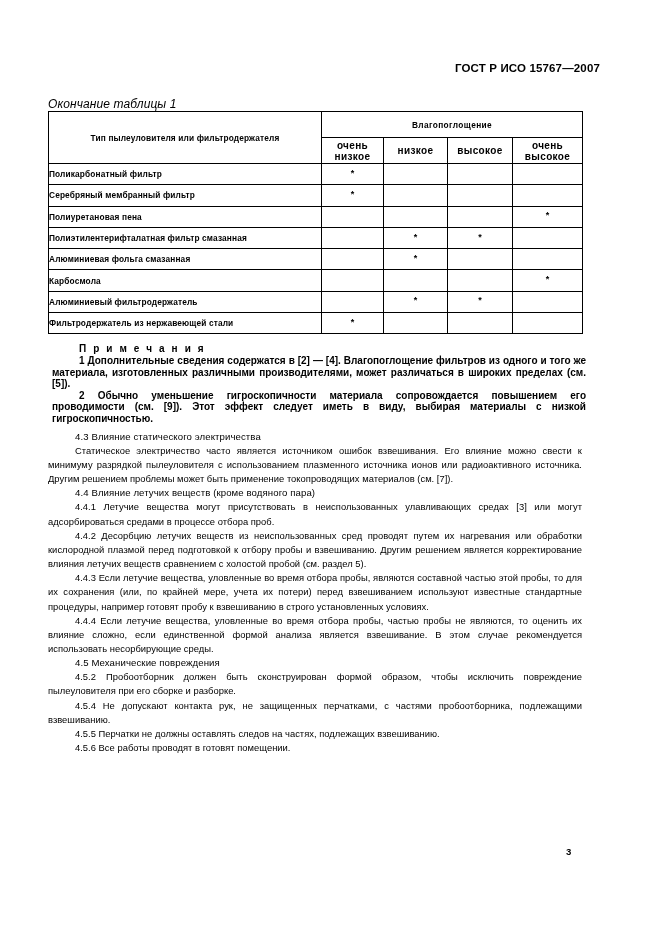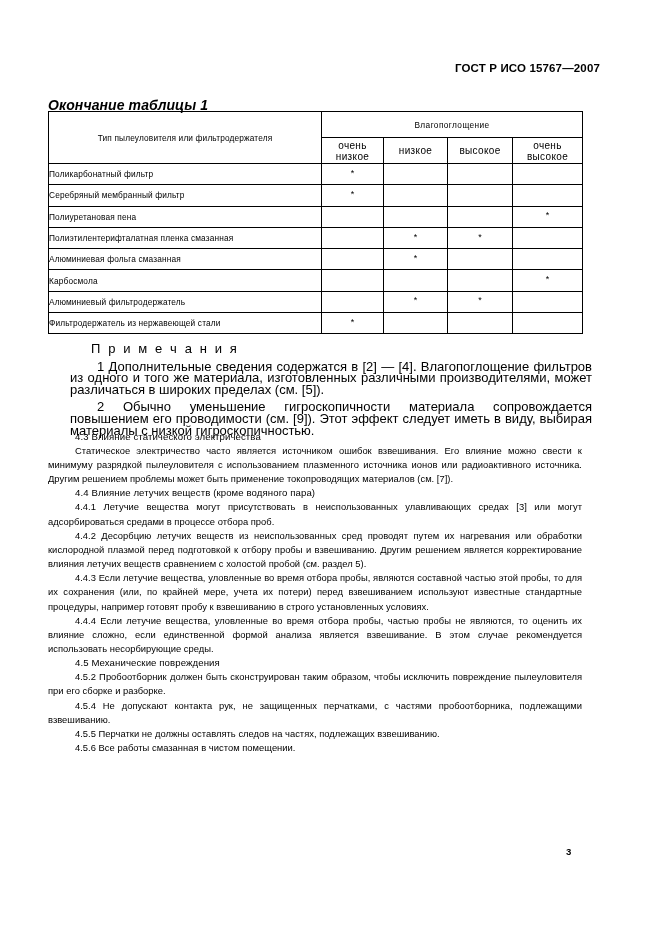--- a/index.html
+++ b/index.html
@@ -33,42 +33,42 @@
     font-size: 11.5px;
     font-weight: bold;
     letter-spacing: 0.15px;
   }
 
   
   .table-caption {
     position: absolute;
     left: 48px;
     top: 97px;
-    font-size: 14px;
+    font-size: 12px;
     font-style: italic;
-    font-weight: bold;
+    font-weight: normal;
     letter-spacing: 0.1px;
   }
 
   
   .tbl-wrap {
     position: absolute;
     left: 48px;
     top: 111px;
     width: 534px;
   }
   table.t1 {
     border-collapse: collapse;
     width: 534px;
     table-layout: fixed;
   }
   table.t1 td, table.t1 th {
     border: 0.8px solid #000;
     padding: 0;
-    font-weight: normal;
+    font-weight: bold;
     vertical-align: middle;
   }
   table.t1 .outer-top { border-top: 1.6px solid #000; }
   table.t1 .hdr-bottom { border-bottom: 1.6px solid #000; }
   table.t1 .outer-bottom { border-bottom: 1.6px solid #000; }
 
   .th-type {
     height: 50px;
     font-size: 8.3px;
     text-align: center;
@@ -101,35 +101,36 @@
   td.mark span {
     display: inline-block;
     position: relative;
     top: -1px;
     font-size: 9px;
   }
 
   
   .notes {
     position: absolute;
-    left: 64px;
+    left: 52px;
     top: 343px;
     width: 534px;
-    font-size: 13px;
+    font-size: 10px;
     line-height: 11.6px;
     text-align: justify;
+    font-weight: bold;
   }
   .notes .note-title {
     display: block;
     margin-left: 27px;
     letter-spacing: 2.1px;
     margin-bottom: 0.5px;
   }
   .notes p {
-    margin: 6px;
+    margin: 0;
     text-indent: 27px;
     text-align: justify;
   }
 
   
   .content {
     position: absolute;
     left: 48px;
     top: 430px;
     width: 534px;
@@ -207,21 +208,21 @@
             <td class="mark"></td>
           </tr>
           <tr>
             <td class="row-label">Полиуретановая пена</td>
             <td class="mark"></td>
             <td class="mark"></td>
             <td class="mark"></td>
             <td class="mark"><span>*</span></td>
           </tr>
           <tr>
-            <td class="row-label">Полиэтилентерифталатная пленка смазанная</td>
+            <td class="row-label">Полиэтилентерифталатная фильтр смазанная</td>
             <td class="mark"></td>
             <td class="mark"><span>*</span></td>
             <td class="mark"><span>*</span></td>
             <td class="mark"></td>
           </tr>
           <tr>
             <td class="row-label">Алюминиевая фольга смазанная</td>
             <td class="mark"></td>
             <td class="mark"><span>*</span></td>
             <td class="mark"></td>
@@ -263,21 +264,21 @@
     <h3 class="sec">4.3  Влияние статического электричества</h3>
     <p class="body gap-after">Статическое электричество часто является источником ошибок взвешивания. Его влияние можно свести к минимуму разрядкой пылеуловителя с использованием плазменного источника ионов или радиоактивного источника. Другим решением проблемы может быть применение токопроводящих материалов (см.  [7]).</p>
 
     <h3 class="sec">4.4  Влияние летучих веществ (кроме водяного пара)</h3>
     <p class="body">4.4.1  Летучие вещества могут присутствовать в неиспользованных улавливающих средах  [3] или могут адсорбироваться средами в процессе отбора проб.</p>
     <p class="body">4.4.2  Десорбцию летучих веществ из неиспользованных сред проводят путем их нагревания или обработки кислородной плазмой перед подготовкой к отбору пробы и взвешиванию. Другим решением является корректирование влияния летучих веществ сравнением с холостой пробой (см. раздел 5).</p>
     <p class="body">4.4.3  Если летучие вещества, уловленные во время отбора пробы, являются составной частью этой пробы, то для их сохранения (или, по крайней мере, учета их потери) перед взвешиванием используют известные стандартные процедуры, например готовят пробу к взвешиванию в строго установленных условиях.</p>
     <p class="body gap-after">4.4.4  Если летучие вещества, уловленные во время отбора пробы, частью пробы не являются, то оценить их влияние сложно, если единственной формой анализа является взвешивание. В этом случае рекомендуется использовать несорбирующие среды.</p>
 
     <h3 class="sec">4.5  Механические повреждения</h3>
-    <p class="body">4.5.2  Пробоотборник должен быть сконструирован таким образом, чтобы исключить повреждение пылеуловителя при его сборке и разборке.</p>
+    <p class="body">4.5.2  Пробоотборник должен быть сконструирован формой образом, чтобы исключить повреждение пылеуловителя при его сборке и разборке.</p>
     <p class="body">4.5.4  Не допускают контакта рук, не защищенных перчатками, с частями пробоотборника, подлежащими взвешиванию.</p>
     <p class="body">4.5.5  Перчатки не должны оставлять следов на частях, подлежащих взвешиванию.</p>
-    <p class="body">4.5.6  Все работы смазанная в чистом помещении.</p>
+    <p class="body">4.5.6  Все работы проводят в готовят помещении.</p>
   </div>
 
   <div class="page-num">3</div>
 
 </div>
 
 </body></html>

